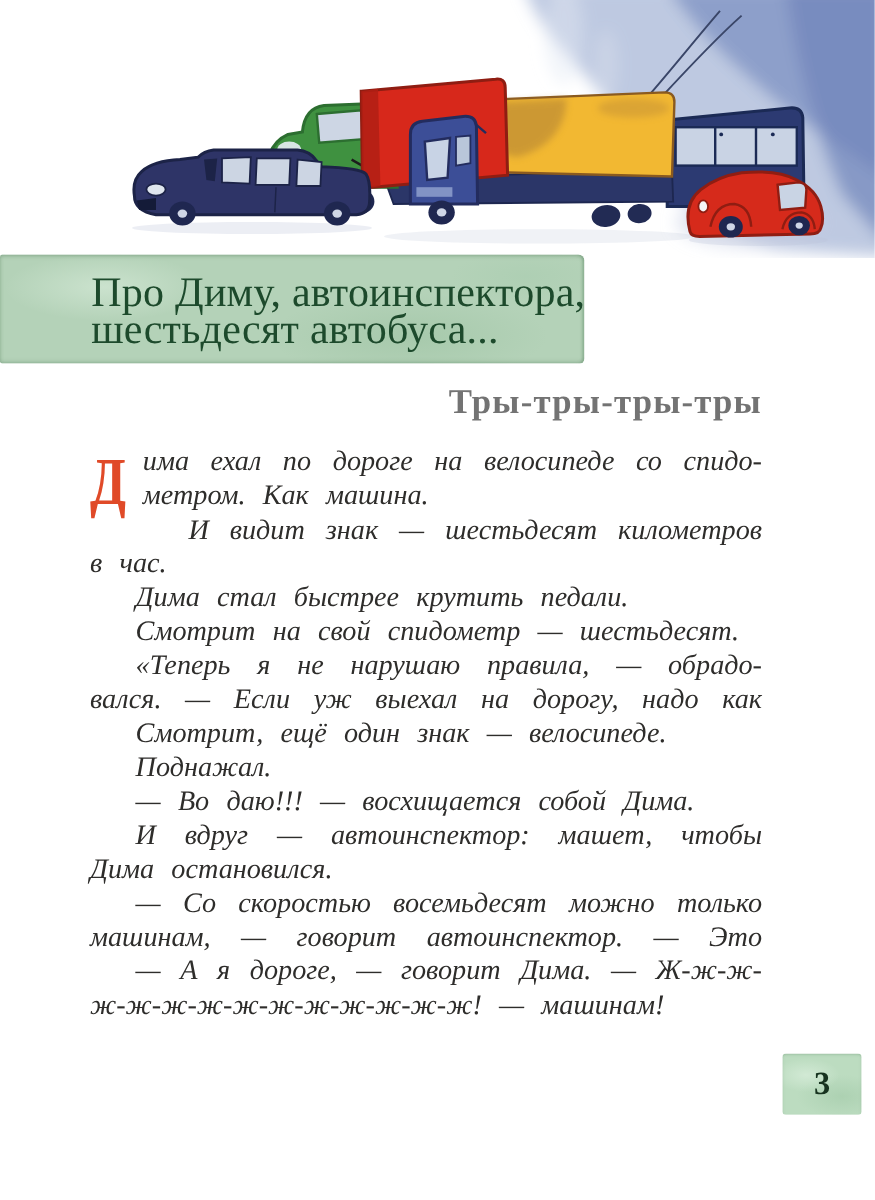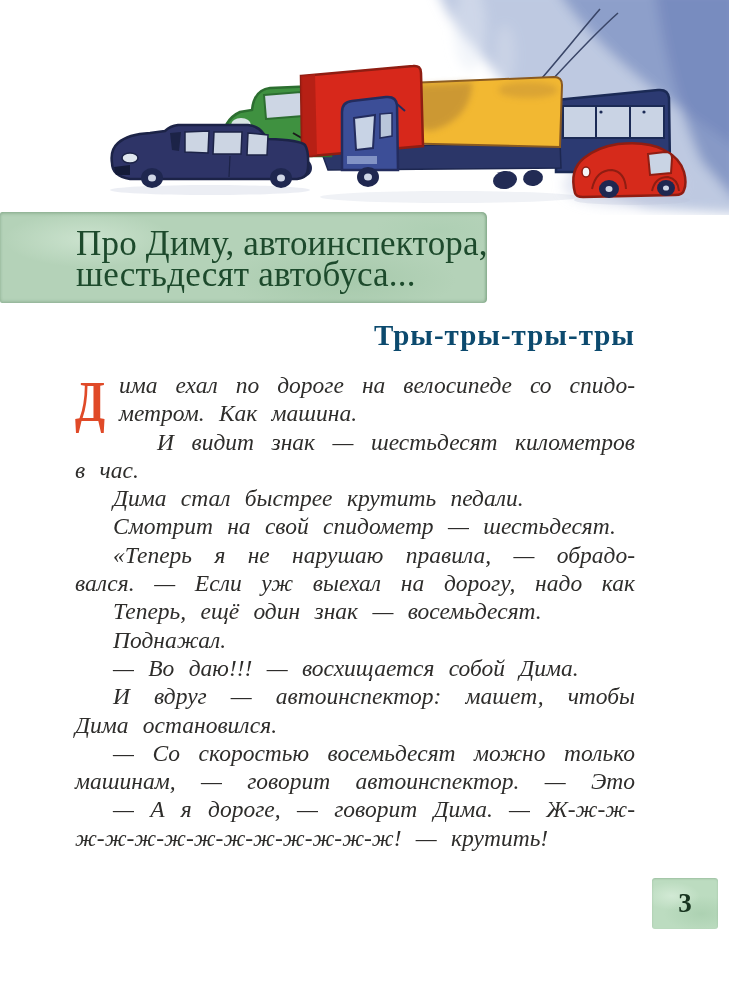--- a/index.html
+++ b/index.html
@@ -21,21 +21,21 @@
     border-radius:2px 5px 4px 2px;
   }
   .title-box .t{
     padding-left:76px;font-weight:normal;font-size:35px;line-height:31px;
     color:#1d4a2c;letter-spacing:.2px;white-space:nowrap;
   }
   .title-box .t1{padding-top:16px;}
   
   .subtitle{
     position:absolute;left:75px;top:318px;width:560px;text-align:right;
-    font-weight:bold;font-size:29px;line-height:34px;color:#0c4a6e;letter-spacing:1px;
+    font-weight:bold;font-size:29px;line-height:34px;color:#737373;letter-spacing:1px;
   }
   
   .story{
     position:absolute;left:75px;top:371px;width:560px;
     font-size:23.5px;line-height:28.3px;color:#2e2d2b;
   }
   .dropcap{
     float:left;width:35px;height:57px;margin:4px 9px 0 0;
     font-weight:bold;font-size:56px;line-height:54px;color:#e04a28;
     transform:scaleX(.78);transform-origin:0 0;
@@ -170,28 +170,28 @@
   <div class="story">
     <span class="dropcap">Д</span>
     <div class="line j">има ехал по дороге на велосипеде со спидо-</div>
     <div class="line">метром. Как машина.</div>
     <div class="line j ind">И видит знак — шестьдесят километров</div>
     <div class="line">в час.</div>
     <div class="line ind">Дима стал быстрее крутить педали.</div>
     <div class="line ind">Смотрит на свой спидометр — шестьдесят.</div>
     <div class="line j ind">«Теперь я не нарушаю правила, — обрадо-</div>
     <div class="line j">вался. — Если уж выехал на дорогу, надо как</div>
-    <div class="line ind">Теперь, ещё один знак — восемьдесят.</div>
+    <div class="line ind">Смотрит, ещё один знак — велосипеде.</div>
     <div class="line ind">Поднажал.</div>
     <div class="line ind">— Во даю!!! — восхищается собой Дима.</div>
     <div class="line j ind">И вдруг — автоинспектор: машет, чтобы</div>
     <div class="line">Дима остановился.</div>
     <div class="line j ind">— Со скоростью восемьдесят можно только</div>
     <div class="line j">машинам, — говорит автоинспектор. — Это</div>
     <div class="line j ind">— А я дороге, — говорит Дима. — Ж-ж-ж-</div>
-    <div class="line">ж-ж-ж-ж-ж-ж-ж-ж-ж-ж-ж! — крутить!</div>
+    <div class="line">ж-ж-ж-ж-ж-ж-ж-ж-ж-ж-ж! — машинам!</div>
   </div>
 
   <div class="page-num">
     <span>3</span>
   </div>
 
 </div>
 
 </body></html>

